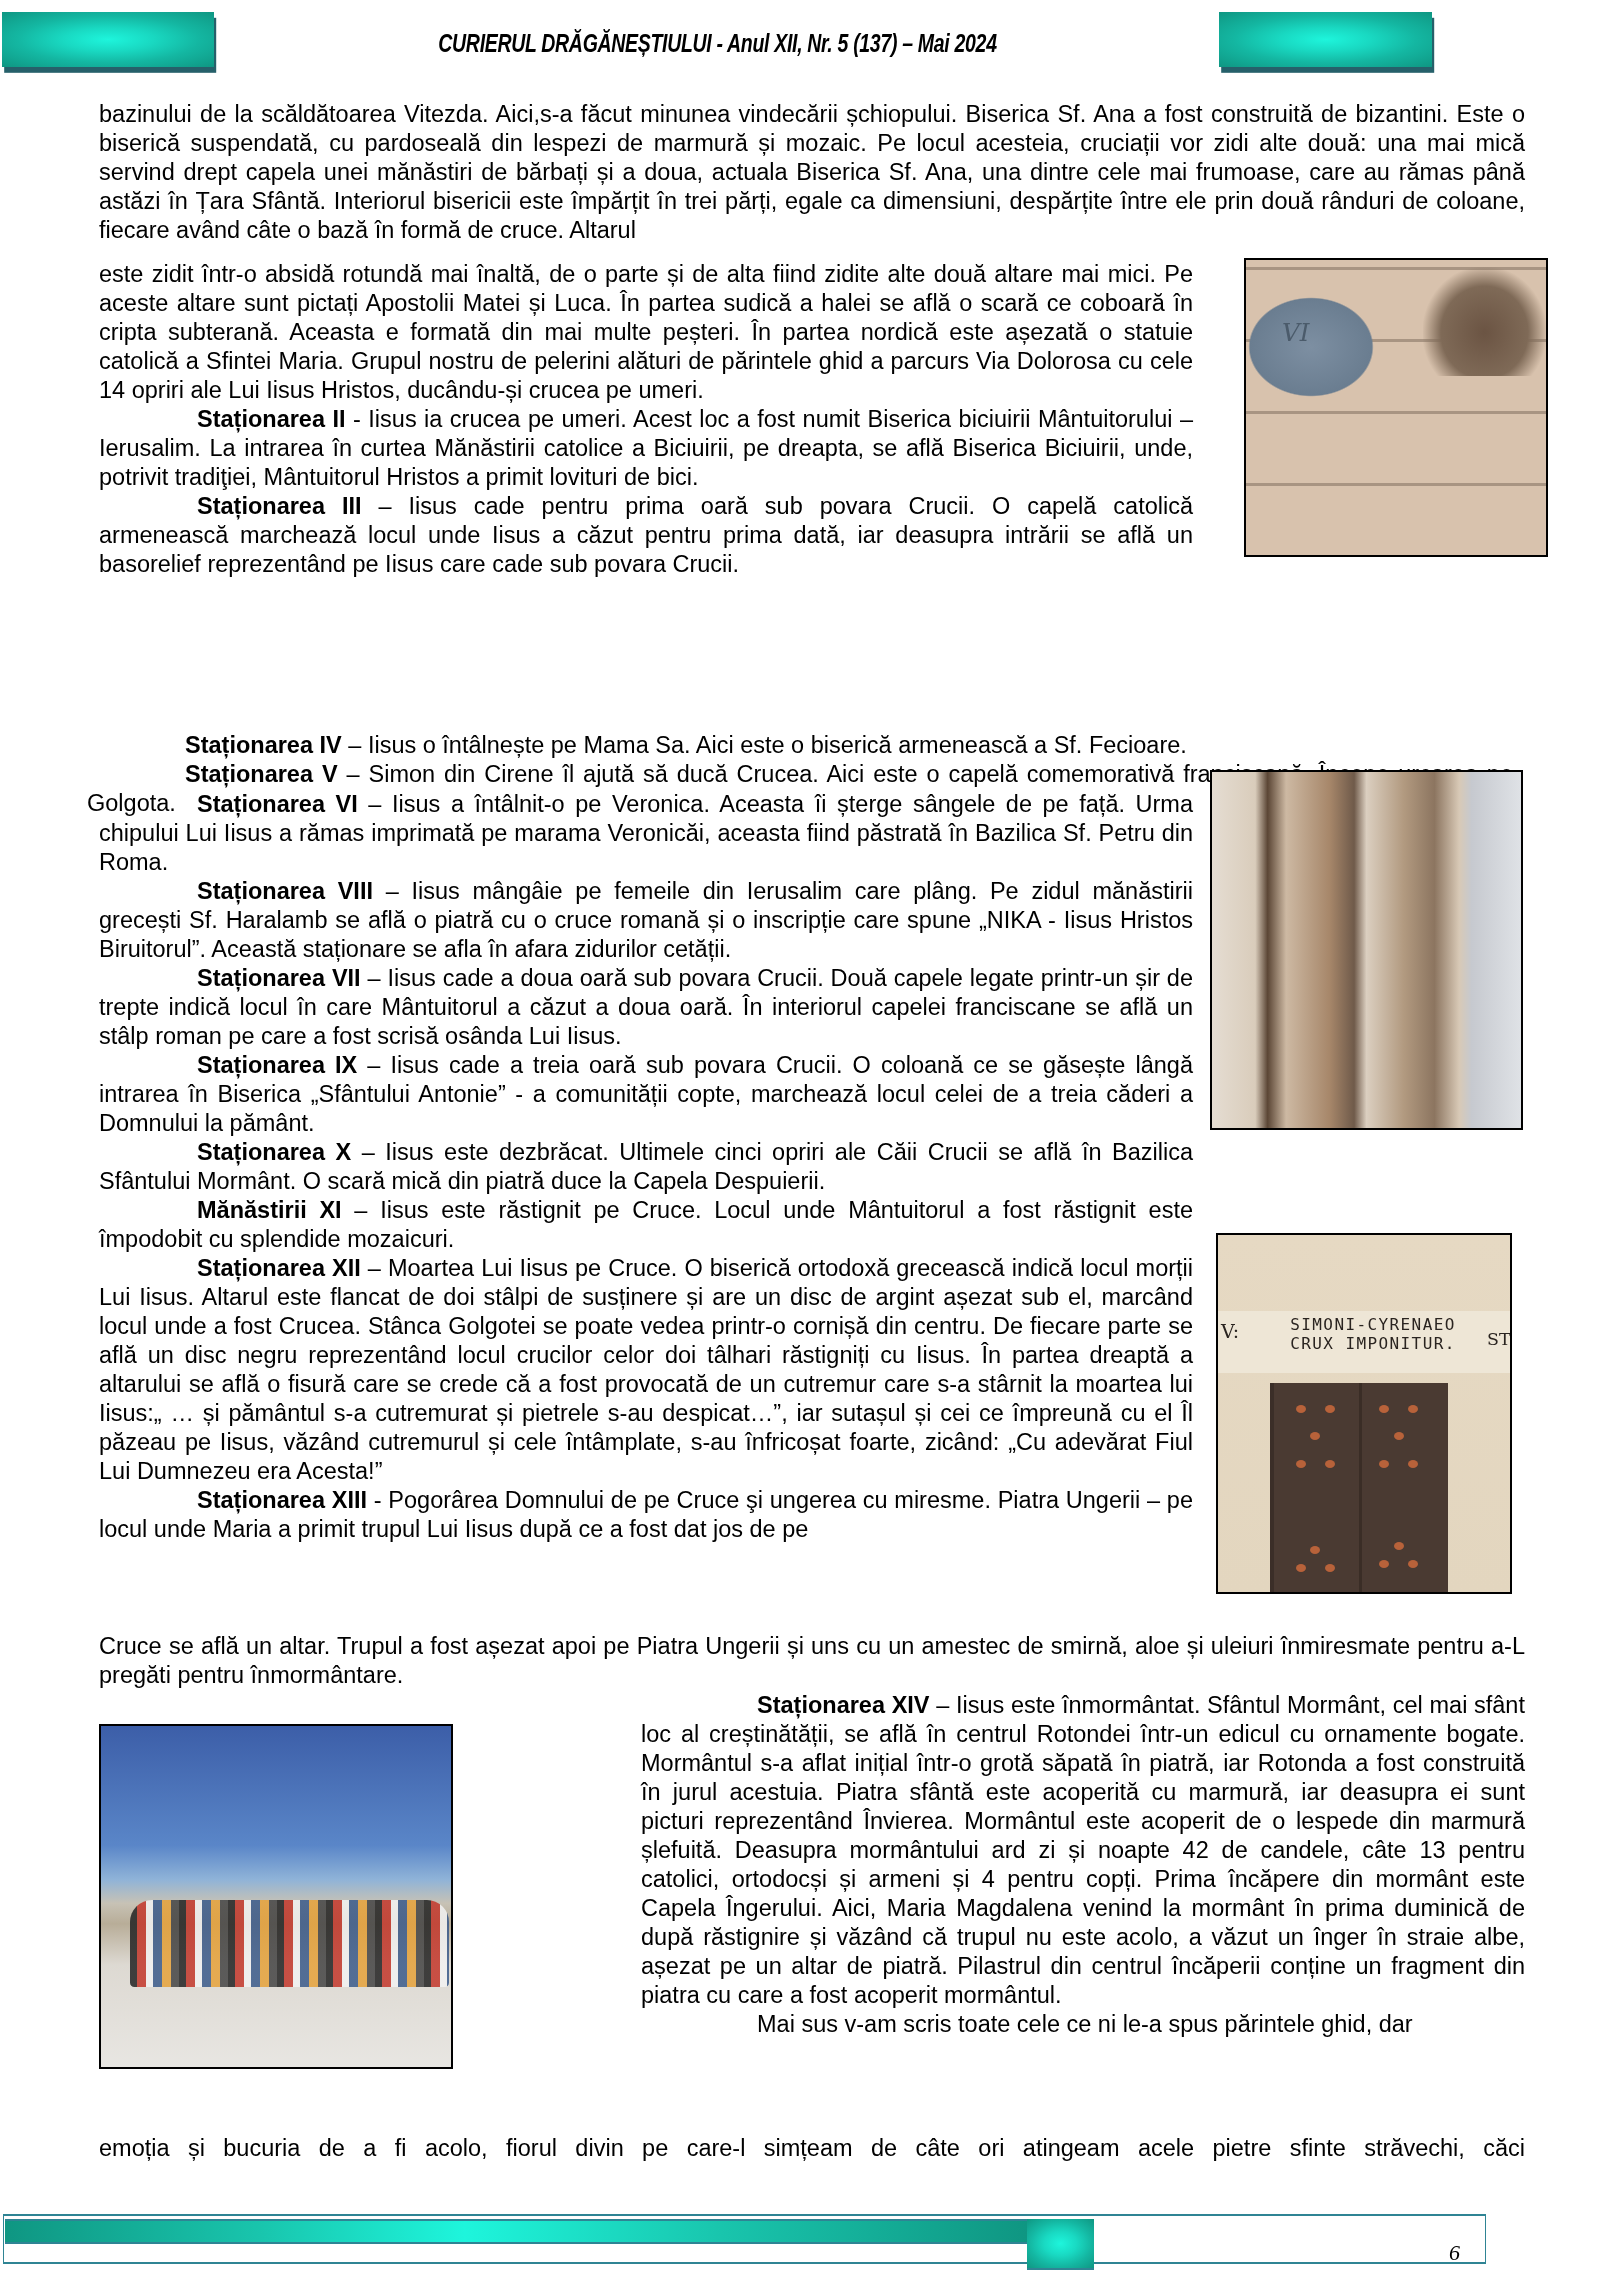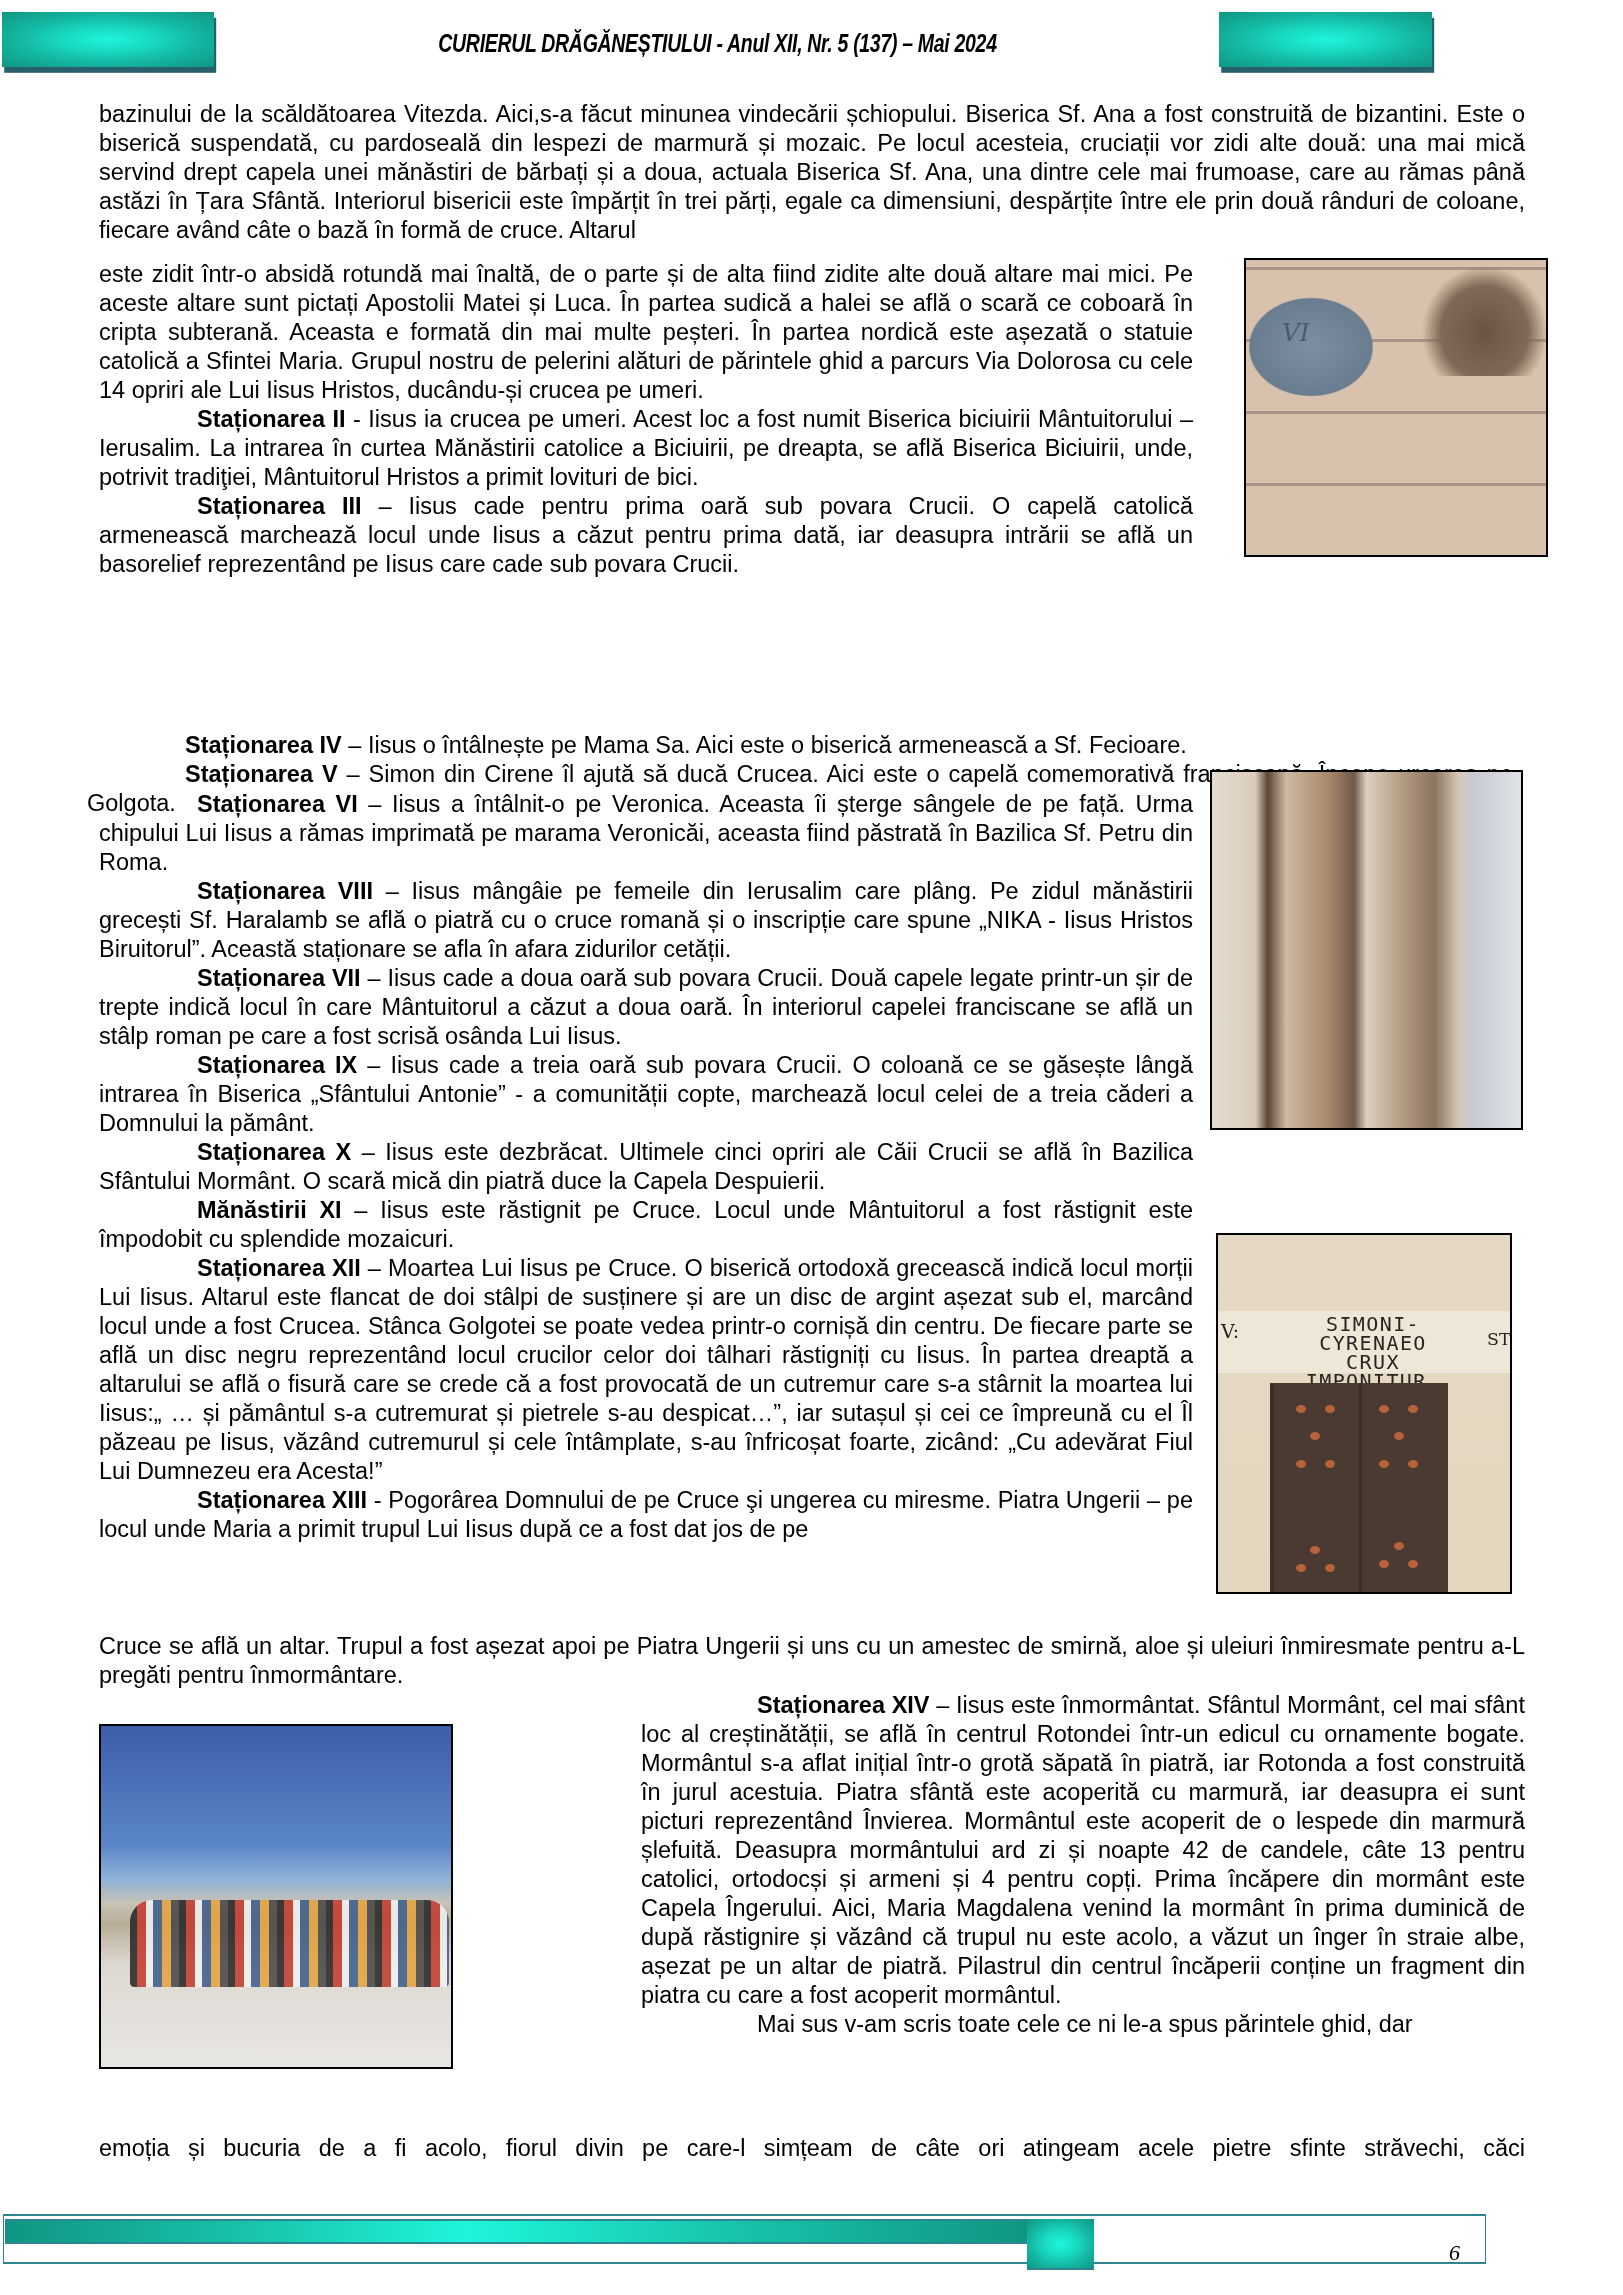--- a/index.html
+++ b/index.html
@@ -41,21 +41,21 @@
     background: radial-gradient(ellipse at 50% 60%, #6b5443 0%, #7f6a57 50%, rgba(0,0,0,0) 72%); }
   #photo1 .disc-label { position:absolute; left: 36px; top: 58px; font-family: "DejaVu Serif", serif; font-size: 24.6px; color:#4b5b6b; font-style: italic; }
   
   #photo2 { left: 1210px; top: 770px; width: 313px; height: 360px;
     background:
       linear-gradient(90deg, #e5ddd2 0%, #d9ccbb 14%, #5b4635 18%, #cdb9a3 24%, #a7876a 38%, #6f5a4a 46%, #dbcfc0 50%, #b29a80 62%, #8c7560 72%, #d8c9b6 80%, #c6c9cf 84%, #dfe2e6 100%); }
   
   #photo3 { left: 1216px; top: 1233px; width: 296px; height: 361px;
     background: linear-gradient(180deg, #e6d9c3 0%, #e3d6bf 100%); }
   #photo3 .lintel { position:absolute; left: 0; top: 76px; width: 100%; height: 62px; background: #eee6d6; }
-  #photo3 .insc { position:absolute; left: 57px; top: 80px; width: 196px; font-family: "DejaVu Sans Mono", monospace; font-size: 20px; line-height: 19px; color:#2a2420; text-align:center; letter-spacing: 1.4px; }
+  #photo3 .insc { position:absolute; left: 57px; top: 80px; width: 196px; font-family: "DejaVu Sans Mono", monospace; font-size: 16px; line-height: 19px; color:#2a2420; text-align:center; letter-spacing: 1.4px; }
   #photo3 .insc-l { position:absolute; left: 2.9px; top: 85px; font-family: "DejaVu Serif", serif; font-size: 19px; color:#2a2420; }
   #photo3 .insc-r { position:absolute; left: 269px; top: 94px; font-family: "DejaVu Serif", serif; font-size: 17.4px; color:#2a2420; }
   #photo3 .door { position:absolute; left: 52px; top: 148px; width: 174px; height: 210px; background:#4a3a32; border-left: 4.3px solid #3b2e28; }
   #photo3 .door:after { content:""; position:absolute; left: 85px; top:0; width: 2.9px; height: 100%; background:#3a2d26; }
   #photo3 .stud { position:absolute; width: 10px; height: 8px; border-radius: 50%; background:#b8623a; }
   
   #photo4 { left: 99px; top: 1724px; width: 354px; height: 345px;
     background: linear-gradient(180deg, #3c5ea8 0%, #5a86c8 35%, #8fb3d8 45%, #c7c2b5 52%, #b8ad98 58%, #ddd9d2 70%, #e8e6e2 100%); }
   #photo4 .people { position:absolute; left: 29px; top: 174px; width: 319px; height: 87px;
     background: repeating-linear-gradient(90deg, #222 0 7.2px, #c3372b 7.2px 16px, #f2f2f2 16px 23px, #3a5a8a 23px 32px, #e6a23a 32px 41px, #444 41px 49px); opacity: 0.85;

